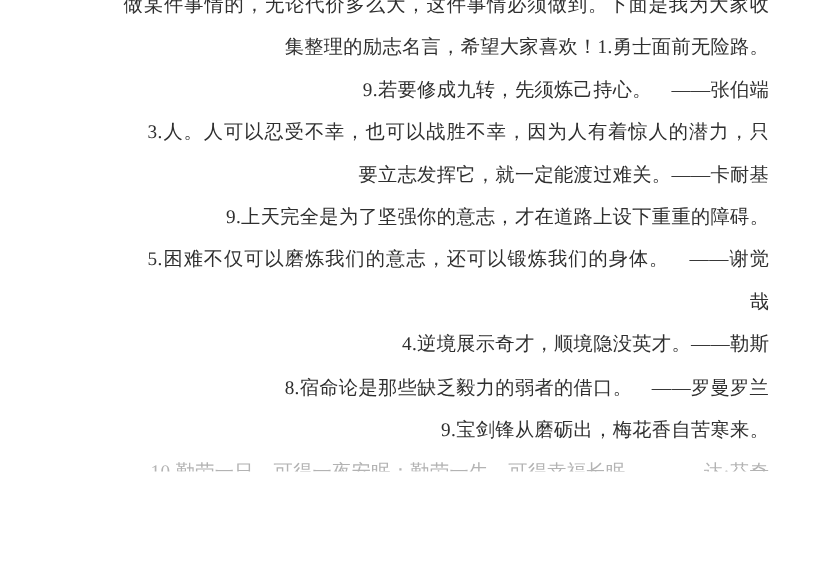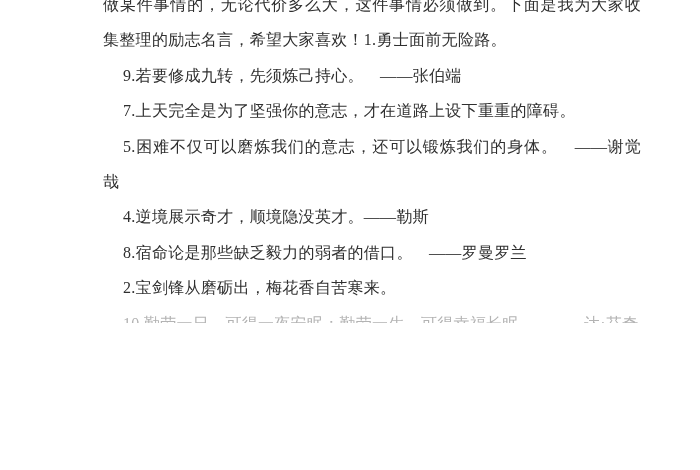--- a/index.html
+++ b/index.html
@@ -21,21 +21,21 @@
     width: 538px;
     font-family: "Liberation Serif", "DejaVu Serif", serif;
     font-size: 16px;
     line-height: 35.4px;
     color: #2f2f2f;
     letter-spacing: 0.3px;
   }
   .text-line {
     height: 35.4px;
     white-space: nowrap;
-    text-align: left;
+    text-align: right;
   }
   .text-line.justify {
     white-space: normal;
     text-align: justify;
     text-align-last: justify;
   }
   .text-line.indent {
     padding-left: 20px;
     box-sizing: border-box;
   }
@@ -49,21 +49,23 @@
 </style>
 </head>
 <body>
 
 <div class="page">
   <div class="text-column" style="color: rgb(47, 47, 47);">
 
   <div class="text-line justify">做某件事情的，无论代价多么大，这件事情必须做到。下面是我为大家收</div>
       <div class="text-line">集整理的励志名言，希望大家喜欢！1.勇士面前无险路。</div>
       <div class="text-line indent">9.若要修成九转，先须炼己持心。　——张伯端</div>
-      <div class="text-line indent">7.上天完全是为了坚强你的意志，才在道路上设下重重的障碍。</div>
+      <div class="text-line indent justify">3.人。人可以忍受不幸，也可以战胜不幸，因为人有着惊人的潜力，只</div>
+      <div class="text-line">要立志发挥它，就一定能渡过难关。——卡耐基</div>
+      <div class="text-line indent">9.上天完全是为了坚强你的意志，才在道路上设下重重的障碍。</div>
       <div class="text-line indent justify">5.困难不仅可以磨炼我们的意志，还可以锻炼我们的身体。　——谢觉</div>
       <div class="text-line">哉</div>
       <div class="text-line indent">4.逆境展示奇才，顺境隐没英才。——勒斯</div>
       <div class="text-line indent">8.宿命论是那些缺乏毅力的弱者的借口。　——罗曼罗兰</div>
-      <div class="text-line indent">2.宝剑锋从磨砺出，梅花香自苦寒来。</div>
+      <div class="text-line indent">9.宝剑锋从磨砺出，梅花香自苦寒来。</div>
       <div class="text-line indent faded clip-bottom">10.勤劳一日，可得一夜安眠；勤劳一生，可得幸福长眠。　——达·芬奇</div>
     </div>
 </div>
 
 </body></html>

